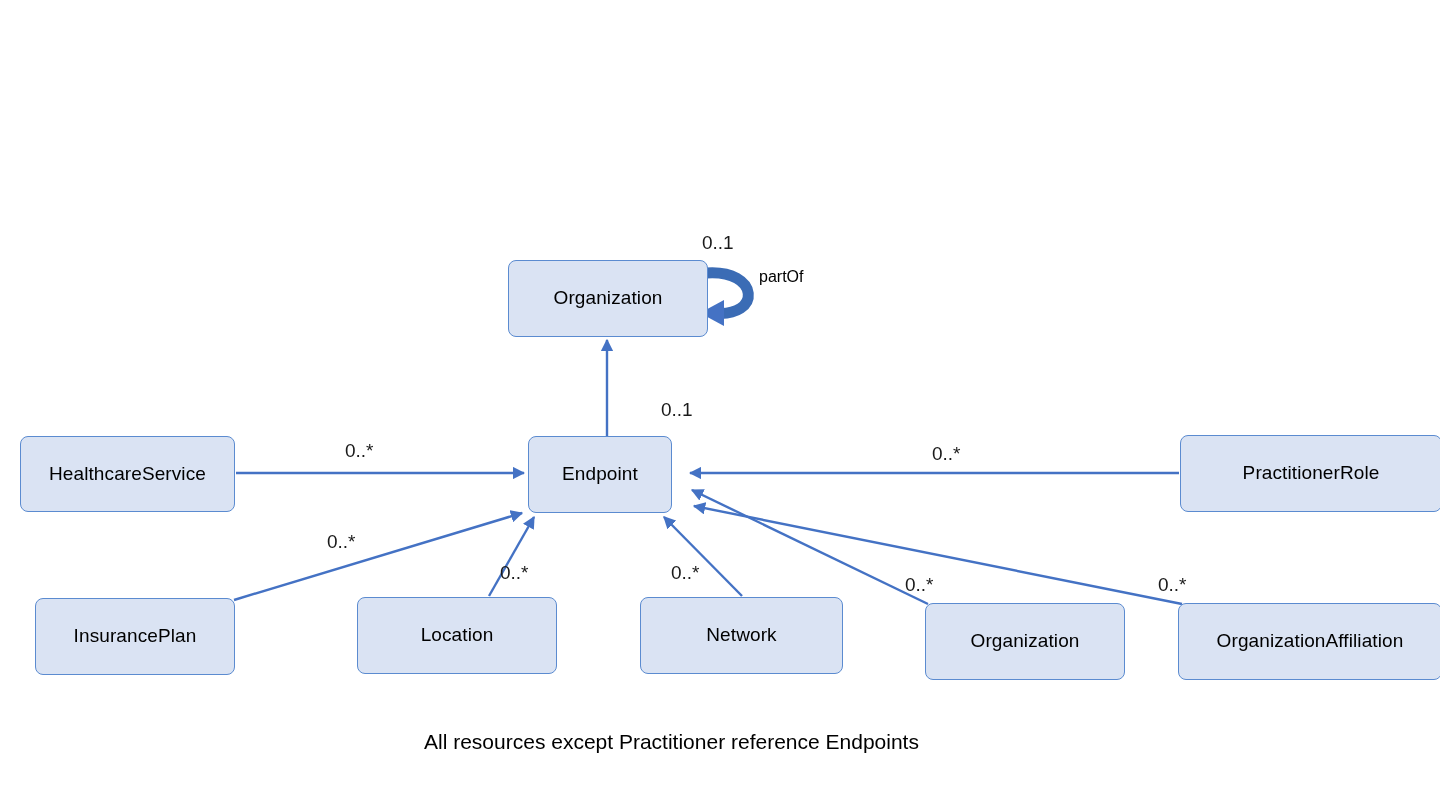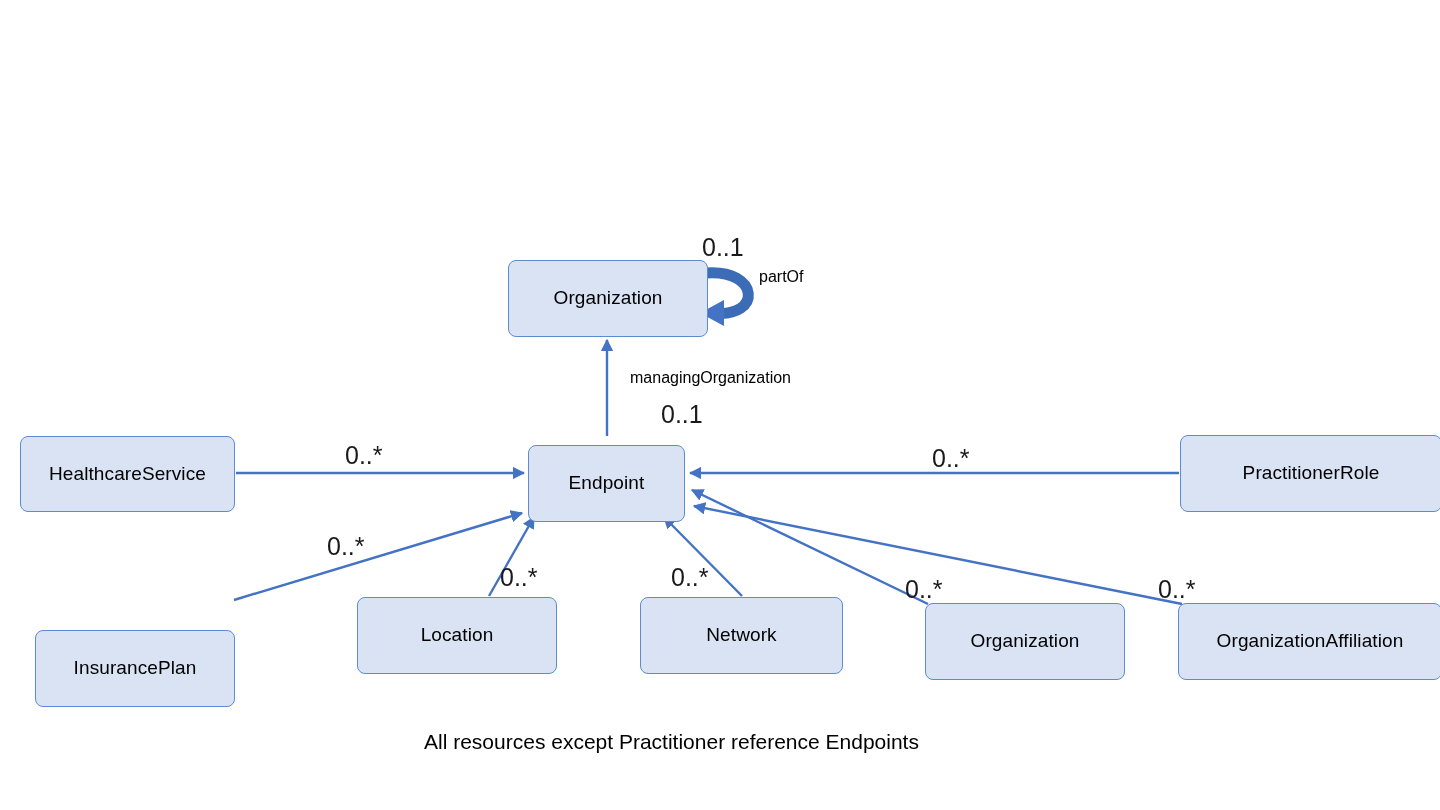--- a/index.html
+++ b/index.html
@@ -26,21 +26,21 @@
     justify-content: center;
     color: #000000;
     font-size: 19px;
     line-height: 1.2;
     letter-spacing: 0.1px;
     white-space: nowrap;
   }
   .mult {
     position: absolute;
     color: #1a1a1a;
-    font-size: 25px;
+    font-size: 19px;
     line-height: 1.2;
     white-space: nowrap;
   }
   .edge-label {
     position: absolute;
     color: #000000;
     font-size: 16px;
     line-height: 1.2;
     white-space: nowrap;
   }
@@ -92,33 +92,33 @@
     <g>
       <path d="M 706 273 C 760 269, 762 318, 714 313" fill="none" stroke="#3b6cb5" stroke-width="11" stroke-linecap="butt"></path>
       <path d="M 724 300 L 700 313 L 724 326 Z" fill="#4472c4"></path>
     </g>
   </svg>
 
   <div class="node" style="left:508px; top:260px; width:200px; height:77px;">
     <span>Organization</span>
   </div>
 
-  <div class="node" style="left:528px; top:436px; width:157px; height:77px;margin-top:9px;">
+  <div class="node" style="left:528px; top:436px; width:144px; height:77px;">
     <span>Endpoint</span>
   </div>
 
   <div class="node" style="left:20px; top:436px; width:215px; height:76px;">
     <span>HealthcareService</span>
   </div>
 
   <div class="node" style="left:1180px; top:435px; width:262px; height:77px;">
     <span>PractitionerRole</span>
   </div>
 
-  <div class="node" style="left:35px; top:598px; width:200px; height:77px;margin-top:32px;">
+  <div class="node" style="left:35px; top:598px; width:200px; height:77px;">
     <span>InsurancePlan</span>
   </div>
 
   <div class="node" style="left:640px; top:597px; width:203px; height:77px;">
     <span>Network</span>
   </div>
 
   <div class="node" style="left:357px; top:597px; width:200px; height:77px;">
     <span>Location</span>
   </div>
@@ -128,21 +128,20 @@
   </div>
 
   <div class="node" style="left:1178px; top:603px; width:264px; height:77px;">
     <span>OrganizationAffiliation</span>
   </div>
 
   <div class="mult" style="left:702px; top:232px;">0..1</div>
 
   <div class="edge-label" style="left:759px; top:267px;">partOf</div>
 
-  <div class="edge-label" style="left:630px; top:368px;">managingOrganization</div>
 
   <div class="mult" style="left:661px; top:399px;">0..1</div>
 
   <div class="mult" style="left:345px; top:440px;">0..*</div>
 
   <div class="mult" style="left:932px; top:443px;">0..*</div>
 
   <div class="mult" style="left:327px; top:531px;">0..*</div>
 
   <div class="mult" style="left:500px; top:562px;">0..*</div>

